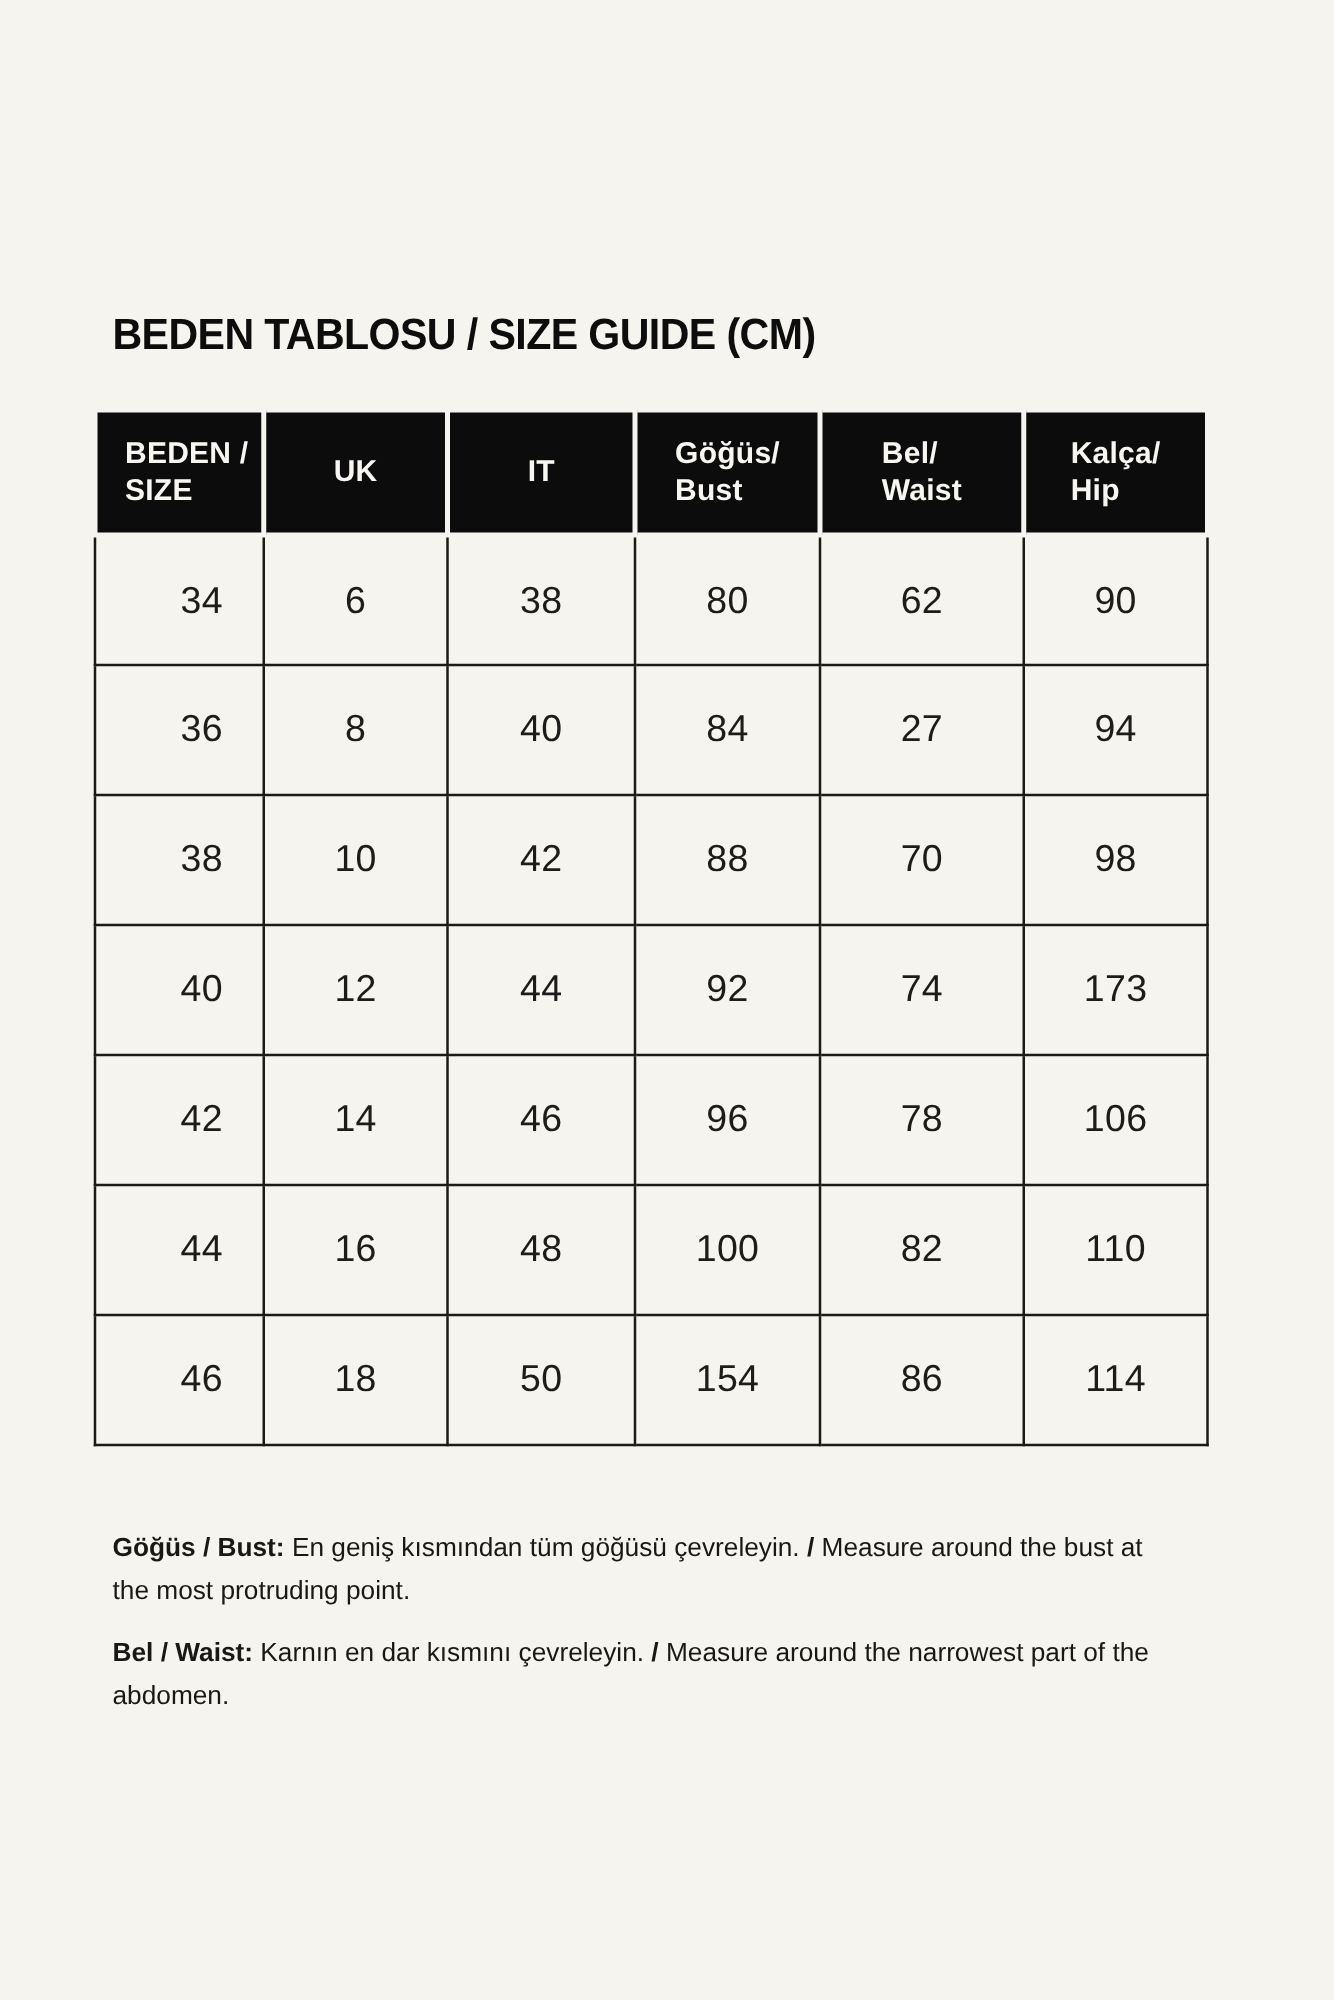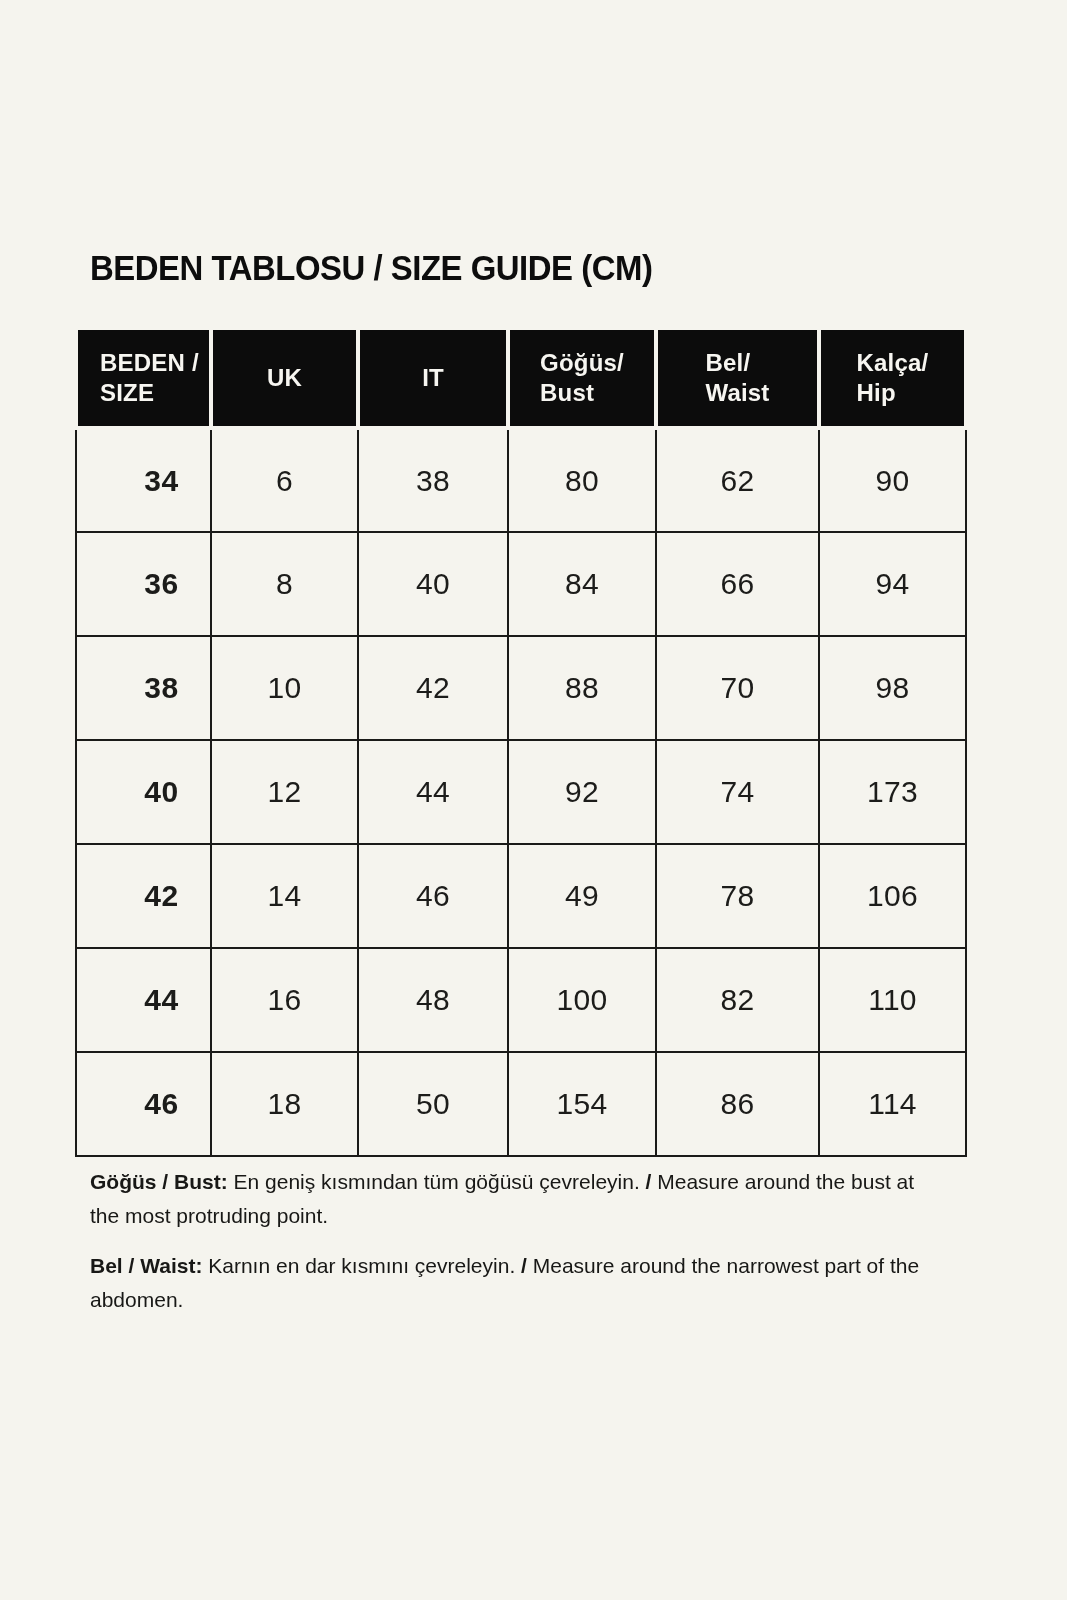--- a/index.html
+++ b/index.html
@@ -68,28 +68,28 @@
     background: var(--page-bg);
     height: 104px;
     text-align: center;
     vertical-align: middle;
     font-size: 30px;
     font-weight: 400;
     letter-spacing: 0.3px;
     padding: 0;
   }
   .size-table td.size-col {
-    font-weight: 700;
+    font-weight: 400;
     letter-spacing: 0.5px;
     padding-left: 36px;
   }
   .measurement-notes {
     position: absolute;
     left: 90px;
-    top: 1165px;
+    top: 1222px;
     width: 836px;
   }
   .measurement-notes p {
     margin: 0 0 16px 0;
     font-size: 21px;
     line-height: 34px;
     font-weight: 400;
     color: #181816;
   }
   .measurement-notes b { font-weight: 700; }
@@ -129,21 +129,21 @@
       <td>38</td>
       <td>80</td>
       <td>62</td>
       <td>90</td>
     </tr>
     <tr>
       <td class="size-col">36</td>
       <td>8</td>
       <td>40</td>
       <td>84</td>
-      <td>66</td>
+      <td>27</td>
       <td>94</td>
     </tr>
     <tr>
       <td class="size-col">38</td>
       <td>10</td>
       <td>42</td>
       <td>88</td>
       <td>70</td>
       <td>98</td>
     </tr>
@@ -152,21 +152,21 @@
       <td>12</td>
       <td>44</td>
       <td>92</td>
       <td>74</td>
       <td>173</td>
     </tr>
     <tr>
       <td class="size-col">42</td>
       <td>14</td>
       <td>46</td>
-      <td>49</td>
+      <td>96</td>
       <td>78</td>
       <td>106</td>
     </tr>
     <tr>
       <td class="size-col">44</td>
       <td>16</td>
       <td>48</td>
       <td>100</td>
       <td>82</td>
       <td>110</td>

